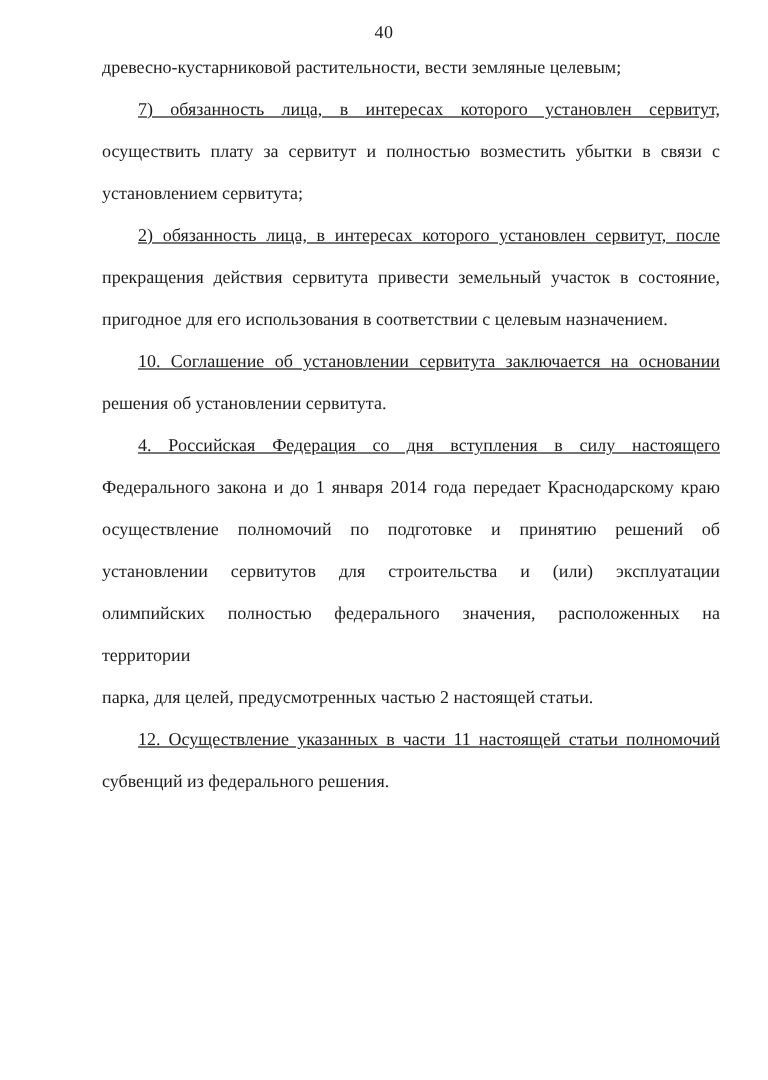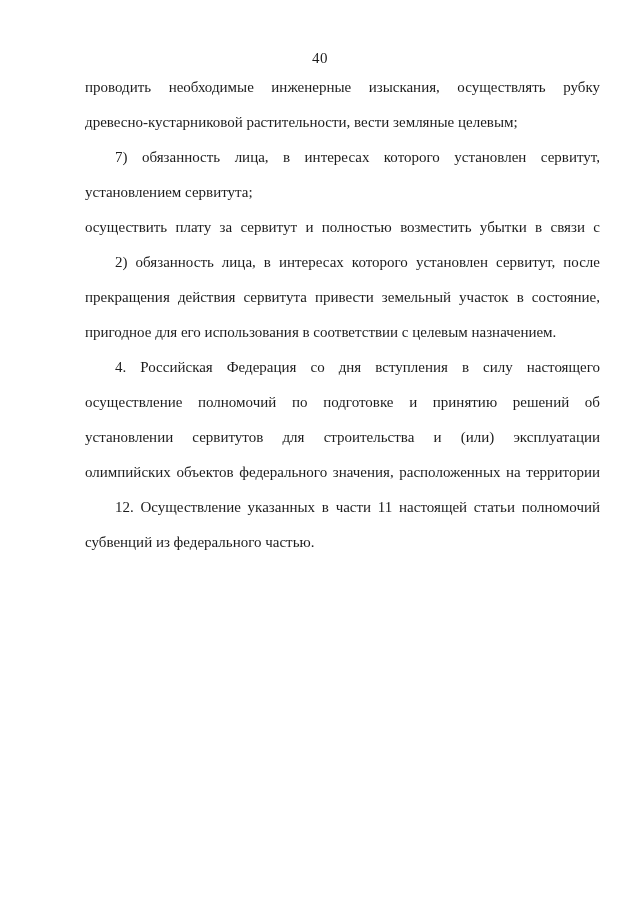--- a/index.html
+++ b/index.html
@@ -6,21 +6,21 @@
     margin: 0;
     padding: 0;
     background: #ffffff;
   }
   .page {
     position: relative;
     width: 640px;
     height: 900px;
     background: #ffffff;
     box-sizing: border-box;
-    padding-top: 48px;
+    padding-top: 18px;
     font-family: "Liberation Serif", "DejaVu Serif", serif;
     color: #1c1c1c;
     overflow: hidden;
   }
   .page-number {
     height: 20px;
     line-height: 20px;
     font-size: 15px;
     text-align: center;
     letter-spacing: 0.5px;
@@ -39,56 +39,62 @@
     line-height: 35px;
     text-align: justify;
     text-align-last: justify;
     white-space: normal;
   }
   .line.last {
     text-align-last: left;
   }
   .line.first-indent {
     text-indent: 30px;
+    text-decoration: underline;
   }
 </style>
 </head>
 <body>
 
 <div class="page">
 
   <div class="page-number">40</div>
 
   <div class="text-block">
 
     <p class="para">
-      <span class="line">проводить необходимые инженерные изыскания, осуществлять рубку</span>
       <span class="line last">древесно-кустарниковой растительности, вести земляные целевым;</span>
     </p>
 
     <p class="para">
       <span class="line first-indent">7) обязанность лица, в интересах которого установлен сервитут,</span>
+      <span class="line">осуществить плату за сервитут и полностью возместить убытки в связи с</span>
       <span class="line last">установлением сервитута;</span>
-      <span class="line">осуществить плату за сервитут и полностью возместить убытки в связи с</span>
     </p>
 
     <p class="para">
       <span class="line first-indent">2) обязанность лица, в интересах которого установлен сервитут, после</span>
       <span class="line">прекращения действия сервитута привести земельный участок в состояние,</span>
       <span class="line last">пригодное для его использования в соответствии с целевым назначением.</span>
     </p>
 
+    <p class="para">
+      <span class="line first-indent">10. Соглашение об установлении сервитута заключается на основании</span>
+      <span class="line last">решения об установлении сервитута.</span>
+    </p>
 
     <p class="para">
       <span class="line first-indent">4. Российская Федерация со дня вступления в силу настоящего</span>
+      <span class="line">Федерального закона и до 1 января 2014 года передает Краснодарскому краю</span>
       <span class="line">осуществление полномочий по подготовке и принятию решений об</span>
       <span class="line">установлении сервитутов для строительства и (или) эксплуатации</span>
-      <span class="line">олимпийских объектов федерального значения, расположенных на территории</span>
+      <span class="line">олимпийских полностью федерального значения, расположенных на территории</span>
+      <span class="line last">парка, для целей, предусмотренных частью 2 настоящей статьи.</span>
     </p>
 
     <p class="para">
       <span class="line first-indent">12. Осуществление указанных в части 11 настоящей статьи полномочий</span>
-      <span class="line last">субвенций из федерального частью.</span>
+      <span class="line last">субвенций из федерального решения.</span>
     </p>
 
 
   </div>
 </div>
 
 </body></html>

